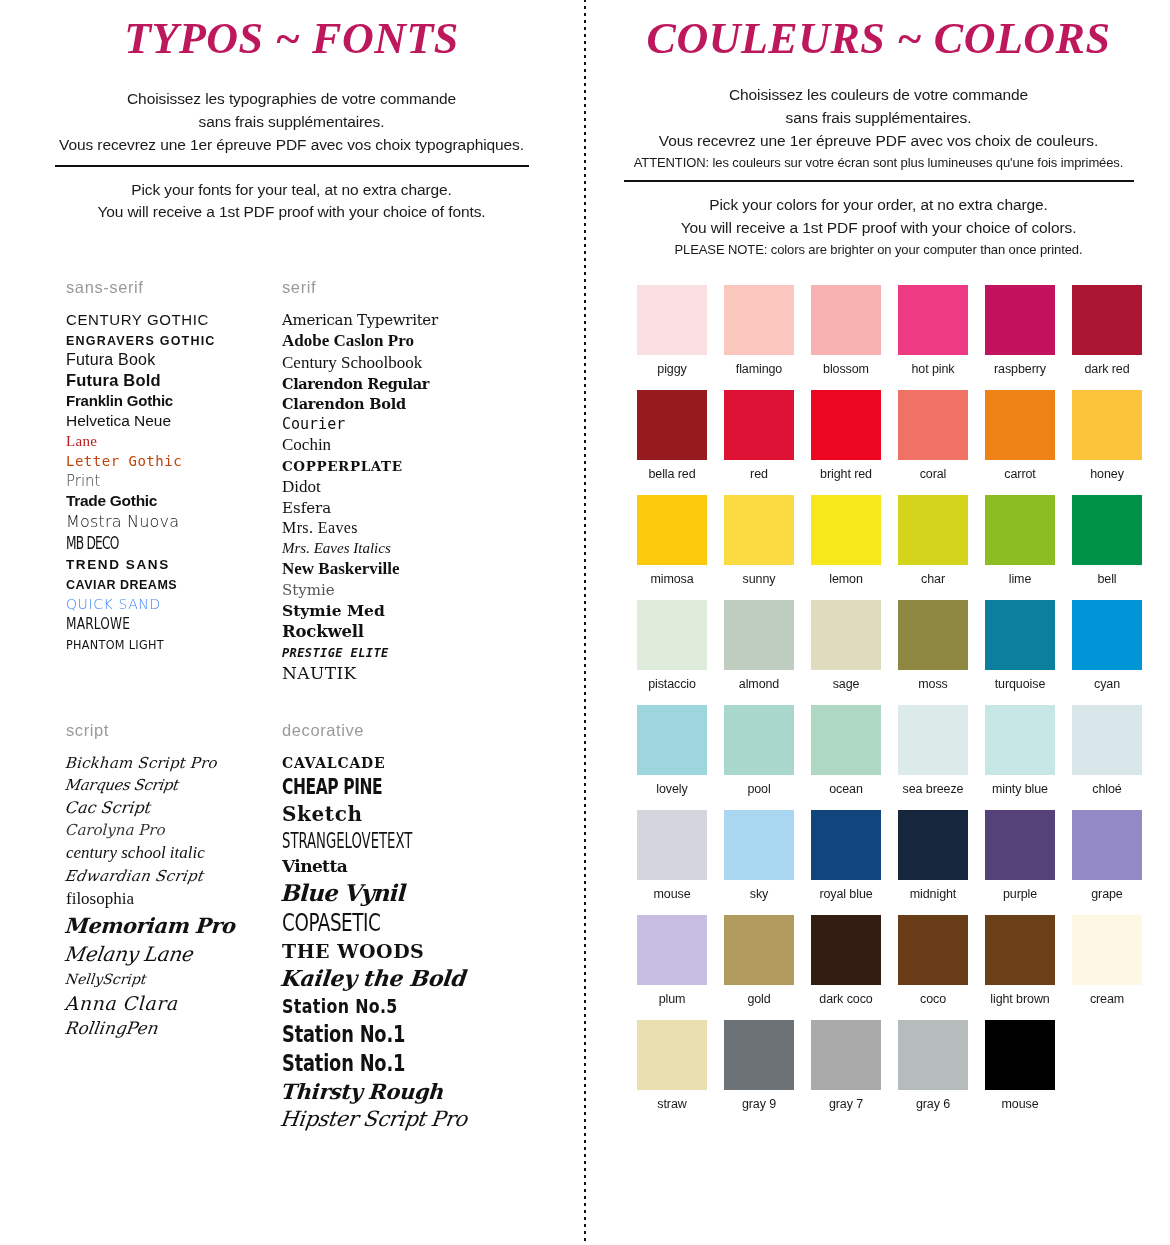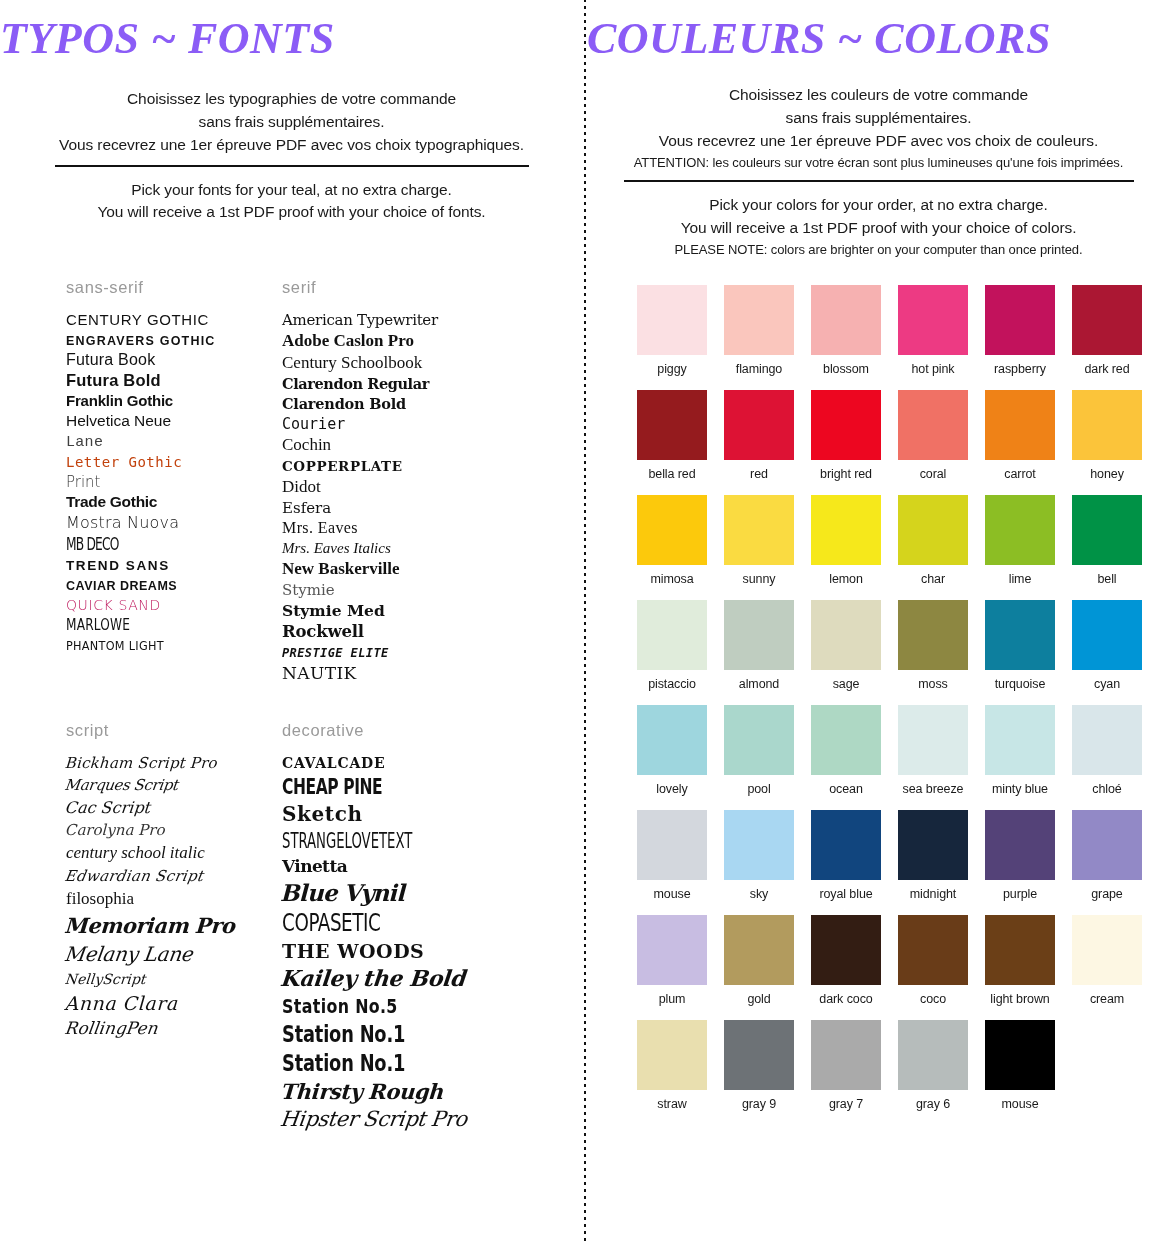--- a/index.html
+++ b/index.html
@@ -36,22 +36,22 @@
     width: 583px; height: 100%;
     position: relative;
   }
 
   
   .section-title {
     font-family: "Liberation Serif", serif;
     font-style: italic;
     font-weight: 700;
     font-size: 44px;
-    color: #8b5cf6;
-    text-align: left;
+    color: #be185d;
+    text-align: center;
     margin: 0;
     padding-top: 16px;
     letter-spacing: 0.5px;
     line-height: 1.05;
   }
 
   .intro {
     text-align: center;
     padding: 0 18px;
   }
@@ -113,29 +113,29 @@
     white-space: nowrap;
   }
 
   
   .f-century { font-family:"Liberation Sans",sans-serif; font-size:15px; letter-spacing:0.6px; }
   .f-engravers { font-family:"Liberation Sans",sans-serif; font-size:12.5px; font-weight:600; letter-spacing:1.2px; }
   .f-futurabook { font-family:"Liberation Sans",sans-serif; font-size:16px; letter-spacing:0.2px; }
   .f-futurabold { font-family:"Liberation Sans",sans-serif; font-size:16.5px; font-weight:700; letter-spacing:0.2px; }
   .f-franklin { font-family:"Liberation Sans",sans-serif; font-size:15px; font-weight:700; letter-spacing:-0.2px; }
   .f-helvetica { font-family:"Liberation Sans",sans-serif; font-size:15.5px; }
-  .f-lane { font-family:Liberation Mono, monospace; font-size:15px; color:#404040; font-weight:300; letter-spacing:0.3px; }
+  .f-lane { font-family:Liberation Serif, serif; font-size:15px; color:#b91c1c; font-weight:300; letter-spacing:0.3px; }
   .f-lettergothic { font-family:"DejaVu Sans Mono",monospace; font-size:14px; color:#c2410c; letter-spacing:0.5px; }
   .f-print { font-family:"DejaVu Sans",sans-serif; font-size:15px; color:#3a3a3a; font-weight:300; }
   .f-trade { font-family:"Liberation Sans",sans-serif; font-size:15.5px; font-weight:700; letter-spacing:-0.3px; }
   .f-mostra { font-family:"DejaVu Sans",sans-serif; font-size:16px; font-weight:300; letter-spacing:0.2px; }
   .f-mbdeco { font-family:"DejaVu Sans Condensed","DejaVu Sans",sans-serif; font-size:17px; font-weight:300; letter-spacing:-1px; transform:scaleX(0.8); transform-origin:left center; display:inline-block; }
   .f-trendsans { font-family:"Liberation Sans",sans-serif; font-size:13.5px; font-weight:700; letter-spacing:1.6px; }
   .f-caviar { font-family:"Liberation Sans",sans-serif; font-size:12.5px; font-weight:600; letter-spacing:0.5px; }
-  .f-quicksand { font-family:"DejaVu Sans",sans-serif; font-size:14px; color:#be185d; font-weight:300; letter-spacing:0.6px; }
+  .f-quicksand { font-family:"DejaVu Sans",sans-serif; font-size:14px; color:#3b82f6; font-weight:300; letter-spacing:0.6px; }
   .f-marlowe { font-family:"DejaVu Sans Condensed","DejaVu Sans",sans-serif; font-size:15px; font-weight:300; letter-spacing:0.2px; transform:scaleX(0.9); transform-origin:left center; display:inline-block; }
   .f-phantom { font-family:"DejaVu Sans Condensed","DejaVu Sans",sans-serif; font-size:12.5px; letter-spacing:0.3px; }
 
   
   .f-amtype { font-family:"DejaVu Serif",serif; font-size:15px; letter-spacing:-0.3px; }
   .f-caslon { font-family:"Liberation Serif",serif; font-size:17px; font-weight:700; }
   .f-centschool { font-family:"Liberation Serif",serif; font-size:17px; }
   .f-clarendon { font-family:"DejaVu Serif",serif; font-size:14.5px; font-weight:700; letter-spacing:-0.4px; }
   .f-clarendonb { font-family:"DejaVu Serif",serif; font-size:14.5px; font-weight:700; letter-spacing:-0.2px; }
   .f-courier { font-family:"DejaVu Sans Mono",monospace; font-size:15px; }

